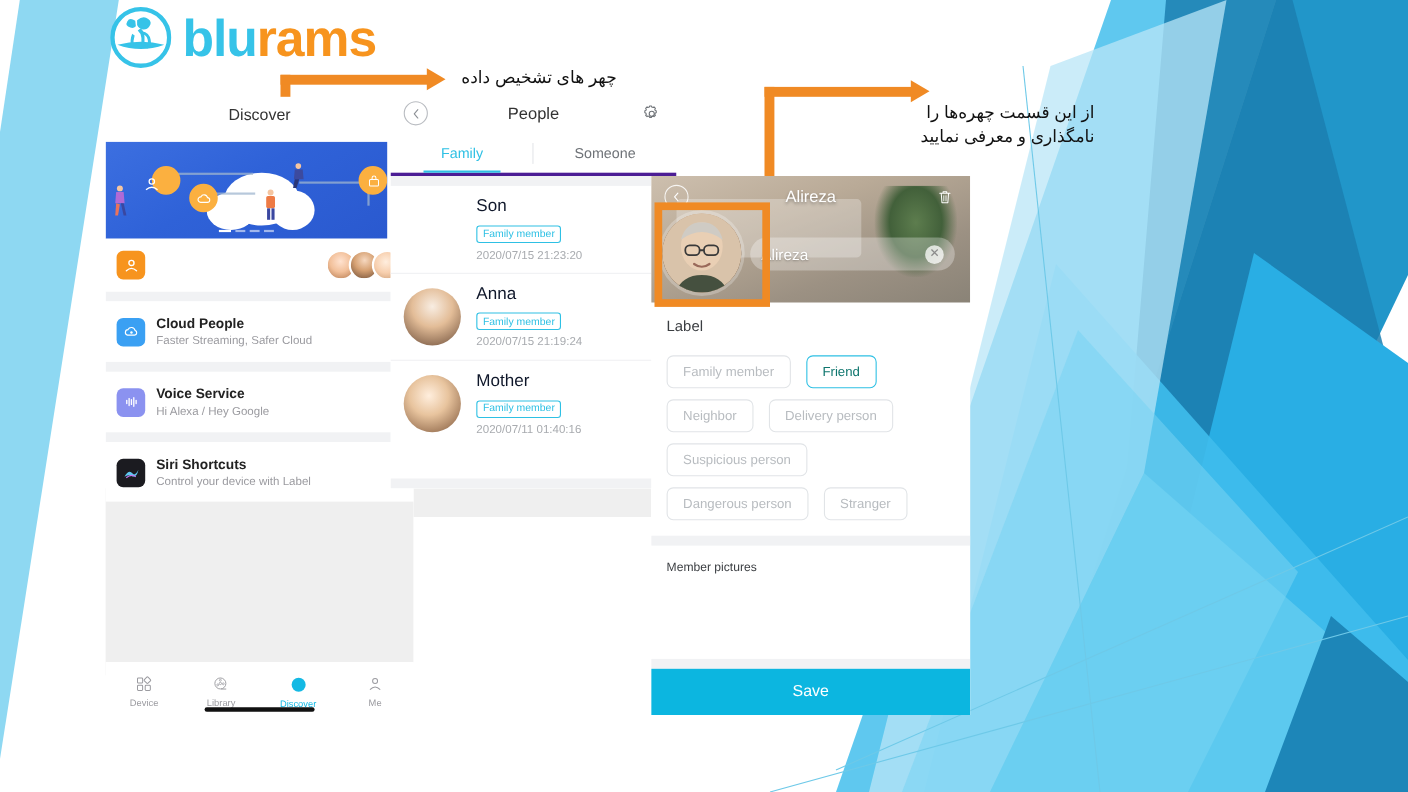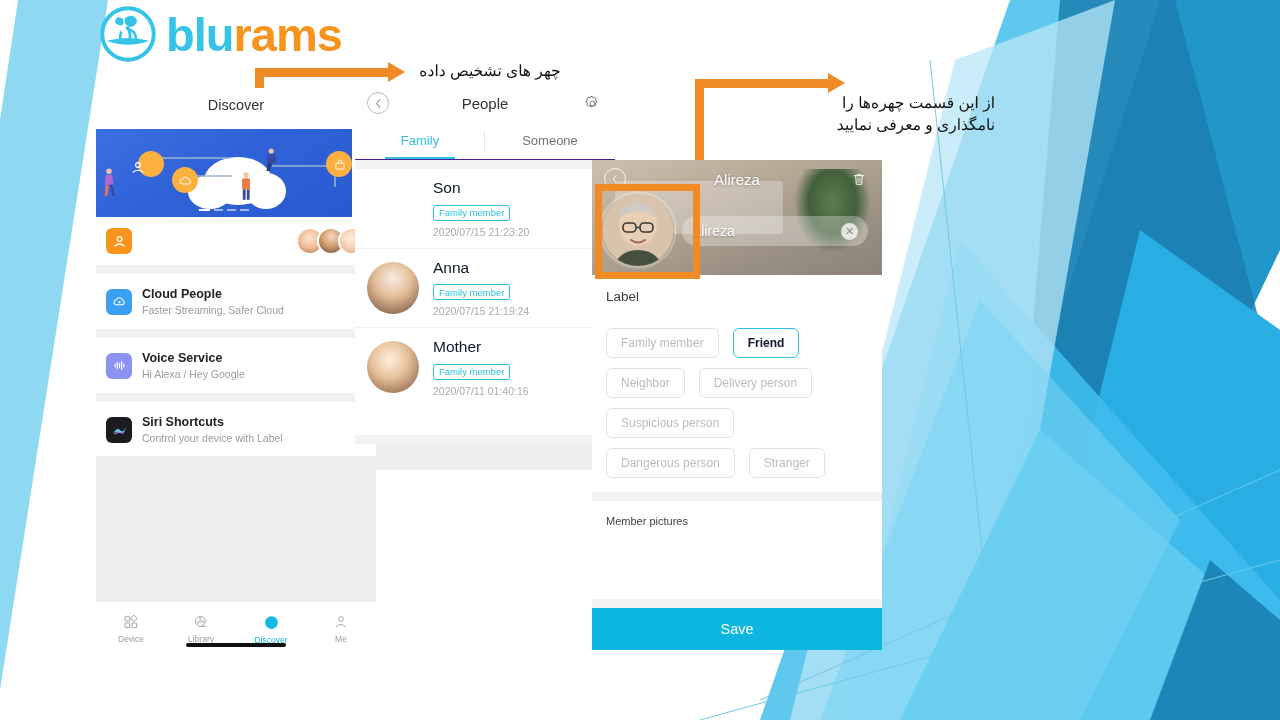--- a/index.html
+++ b/index.html
@@ -73,21 +73,21 @@
   .tab { flex:1; display:flex; flex-direction:column; align-items:center; justify-content:center; gap:4px; }
   .tab span { font-size:8.5px; color:#9b9ba0; }
   .tab.on span { color:#14b9e4; }
   .homebar { position:absolute; left:50%; transform:translateX(-50%); bottom:9px; width:100px; height:4px; background:#111; border-radius:3px; }
 
   
   #phone-mid { left:355px; top:84px; width:260px; height:360px; }
   .navbar { height:38px; display:flex; align-items:center; padding:0 12px; background:#fff; }
   .nav-title { flex:1; text-align:center; font-size:15px; color:#333; }
   .circ-btn { width:22px; height:22px; border:1.3px solid #b9bcc1; border-radius:50%; display:flex; align-items:center; justify-content:center; flex:0 0 auto;}
-  .tabs2 { height:38px; display:flex; border-bottom:1px solid #4c1d95; }
+  .tabs2 { height:38px; display:flex; border-bottom:3px solid #4c1d95; }
   .tab2 { flex:1; display:flex; align-items:center; justify-content:center; font-size:13px; color:#6f7378; position:relative; }
   .tab2.on { color:#2ec0e4; }
   .tab2.on::after { content:""; position:absolute; bottom:0; left:50%; transform:translateX(-50%); width:70px; height:2px; background:#2ec0e4; }
   .tab2:first-child::before { content:""; position:absolute; right:0; top:8px; bottom:8px; width:1px; background:#e4e6e9; }
   .strip { height:9px; background:#f1f2f4; }
   .prow { display:flex; align-items:center; gap:14px; padding:10px 12px; border-bottom:1px solid #f0f1f3; }
   .pav { width:52px; height:52px; border-radius:50%; background-size:cover; background-position:center; flex:0 0 auto; }
   .pname { font-size:15.5px; color:#0f172a; margin-bottom:5px; }
   .chip-fm { display:inline-block; font-size:9.5px; color:#2ec0e4; border:1px solid #2ec0e4; border-radius:3px; padding:1.5px 5px; margin-bottom:5px; }
   .pdate { font-size:10.5px; color:#a8abaf; }
@@ -103,24 +103,24 @@
   .hero-title { flex:1; text-align:center; font-size:15px; color:#fff; text-shadow:0 1px 3px rgba(0,0,0,.35); }
   .hero-circ { width:22px; height:22px; border:1.5px solid rgba(255,255,255,.85); border-radius:50%; display:flex; align-items:center; justify-content:center; }
   .namefield { position:absolute; left:90px; right:14px; top:56px; height:30px; border-radius:15px;
     background:rgba(255,255,255,.30); display:flex; align-items:center; padding:0 10px; z-index:3; }
   .namefield .v { flex:1; font-size:14px; color:#fff; text-shadow:0 1px 2px rgba(0,0,0,.3); }
   .clearbtn { width:17px; height:17px; border-radius:50%; background:rgba(255,255,255,.75); display:flex; align-items:center; justify-content:center; font-size:11px; color:#8b8b8b; line-height:1; }
   .heroav { position:absolute; left:10px; top:34px; width:72px; height:72px; border-radius:50%;
     background-size:cover; background-position:center 22%; z-index:4; box-shadow:0 0 0 3px rgba(255,255,255,.25); }
 
   .sec { padding:14px 14px 6px; }
-  .sec-h { font-size:13.5px; color:#3b3e42; margin-bottom:24px; }
+  .sec-h { font-size:13.5px; color:#3b3e42; margin-bottom:19px; }
   .chips { display:flex; flex-wrap:wrap; gap:10px 14px; }
   .chip { border:1px solid #e1e4e7; border-radius:6px; padding:7px 14px; font-size:12px; color:#b8bcc0; background:#fff; white-space:nowrap; }
-  .chip.on { border-color:#2ec0e4; color:#0f172a;font-weight:bold; }
+  .chip.on { border-color:#2ec0e4; color:#0f766e; }
   .gap { height:9px; background:#f1f2f4; margin-top:8px; }
   .mp { padding:14px; font-size:11px; color:#3b3e42; }
   .savewrap { position:absolute; left:0; right:0; bottom:0; }
   .save { height:42px; background:#0cb6e0; color:#fff; font-size:14.5px; display:flex; align-items:center; justify-content:center; }
 
   .sr { position:absolute; width:1px; height:1px; overflow:hidden; clip:rect(0,0,0,0); }
 </style>
 </head>
 <body>
 

